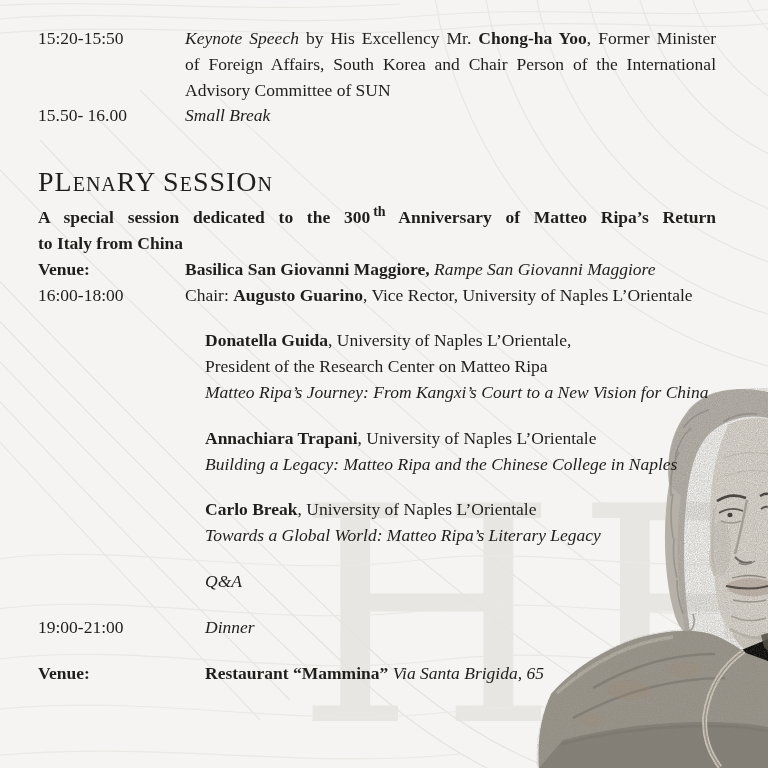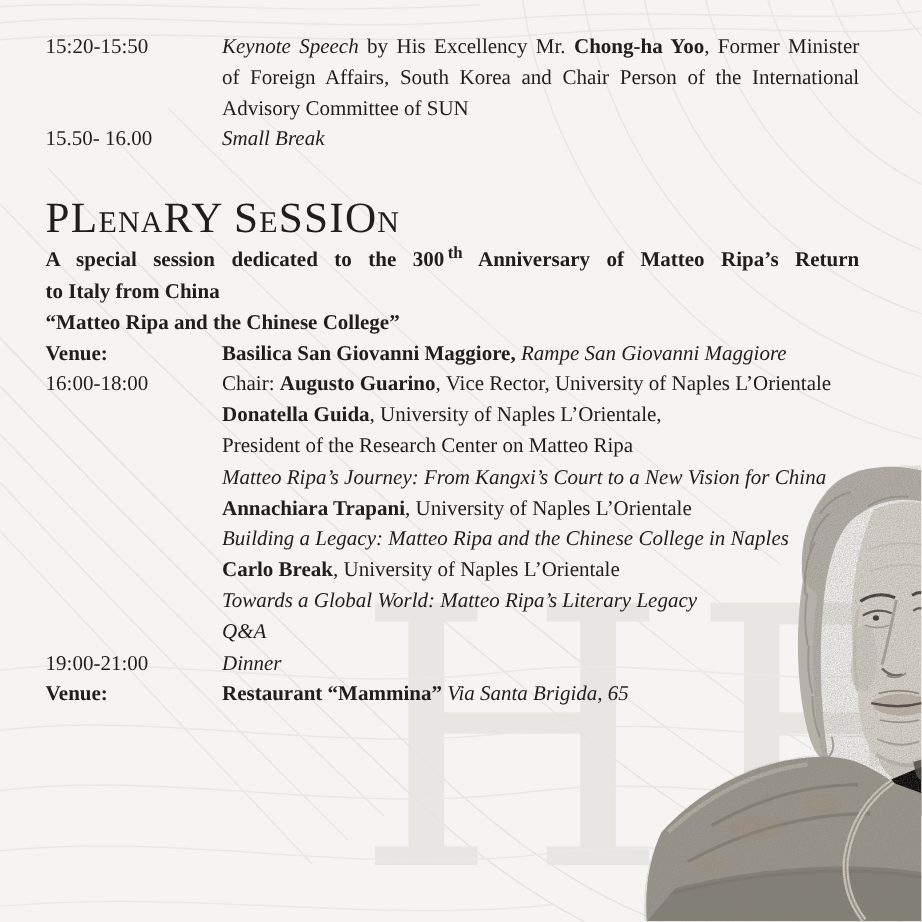--- a/index.html
+++ b/index.html
@@ -17,33 +17,33 @@
     color:#e8e6e2;user-select:none;white-space:nowrap;
   }
   .contours{position:absolute;left:0;top:0;z-index:2;pointer-events:none;}
   .portrait{position:absolute;right:0;bottom:0;z-index:3;}
   
   .program{
     position:absolute;left:38px;top:26px;width:678px;z-index:4;
     font-size:17.5px;line-height:25.8px;
   }
   .prow{display:flex;}
-  .prow.gap{margin-top:0;}
+  .prow.gap{margin-top:20px;gap:20px;}
   .plabel{width:147px;flex:0 0 147px;}
   .pcontent{width:531px;flex:1 1 auto;}
   .line{white-space:nowrap;}
   .line.just{white-space:normal;text-align:justify;text-align-last:justify;}
   .s-r{font-style:normal;font-weight:normal;}
   .s-b{font-weight:bold;text-align:right;}
   .s-i{font-style:italic;}
   .s-supb{font-weight:bold;font-size:14px;vertical-align:7px;margin-left:3px;}
   .heading{
     margin-top:37px;
     font-variant:small-caps;
-    font-size:36px;line-height:31px;letter-spacing:1px;
+    font-size:28px;line-height:31px;letter-spacing:1px;
     font-weight:500;
   }
   .intro{margin-top:2px;width:678px;}
   .intro .line{white-space:nowrap;}
   .intro .line.just{white-space:normal;}
 </style>
 </head>
 <body>
 
 <div class="watermark">HF</div>
@@ -172,21 +172,20 @@
         <div class="plabel"><span class="s-r">15.50- 16.00</span></div>
         <div class="pcontent">
           <div class="line"><span class="s-i">Small Break</span></div>
         </div>
       </div>
     </div>
   <div class="heading">PLenaRY SeSSIOn</div>
   <div class="intro" id="introBlock">
       <div class="line just"><span class="s-b">A special session dedicated to the 300</span><span class="s-supb">th</span><span class="s-b"> Anniversary of Matteo Ripa’s Return</span></div>
       <div class="line"><span class="s-b">to Italy from China</span></div>
-      <div class="line"><span class="s-b">“Matteo Ripa and the Chinese College”</span></div>
     </div>
   <div id="plenaryRows">
       <div class="prow">
         <div class="plabel"><span class="s-b">Venue:</span></div>
         <div class="pcontent">
           <div class="line"><span class="s-b">Basilica San Giovanni Maggiore,</span><span class="s-r"> </span><span class="s-i">Rampe San Giovanni Maggiore</span></div>
         </div>
       </div>
       <div class="prow">
         <div class="plabel"><span class="s-r">16:00-18:00</span></div>

